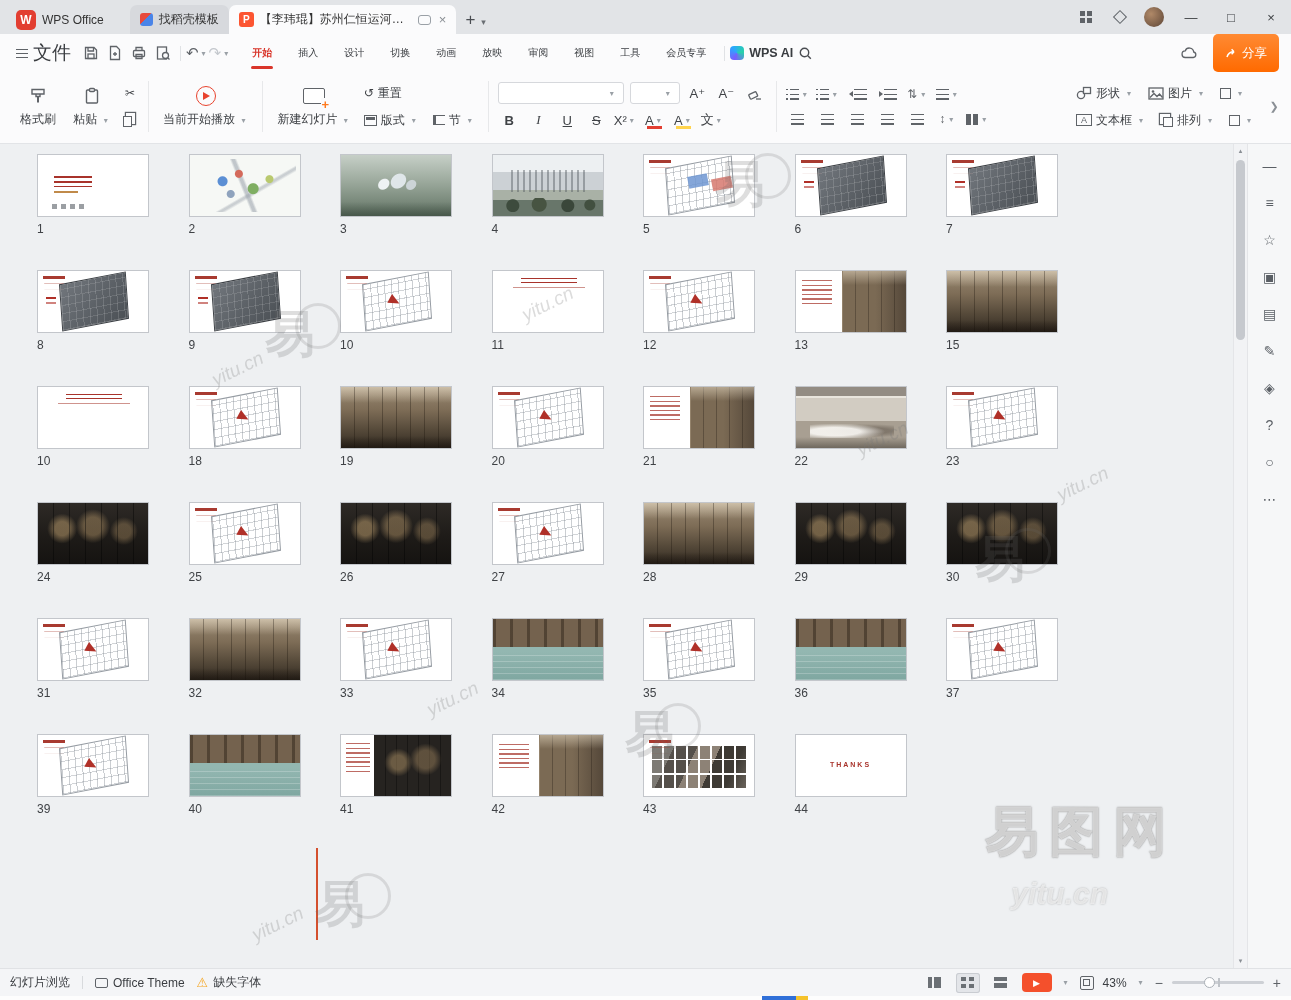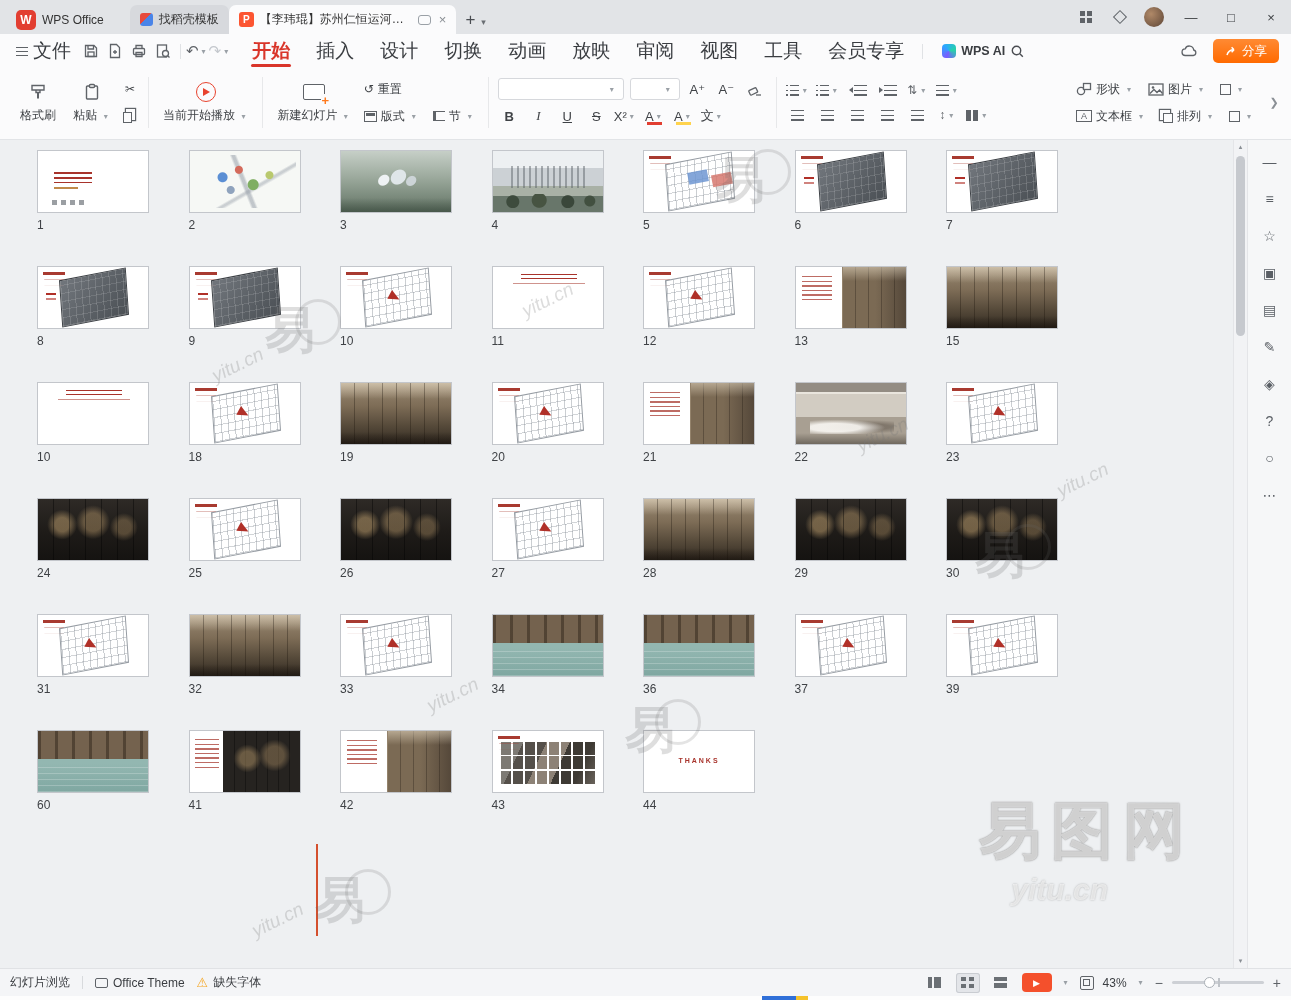--- a/index.html
+++ b/index.html
@@ -33,28 +33,28 @@
 
 .menubar{flex:0 0 34px;background:#fbfbfc;display:flex;align-items:center;padding:0 8px}
 .file-btn{display:flex;align-items:center;gap:5px;padding:0 8px;font-size:19px}
 .hamb{width:12px;height:9px;background:repeating-linear-gradient(180deg,#5f6368 0 1.4px,transparent 1.4px 3.8px)}
 .mb-ico{width:24px;height:24px;display:flex;align-items:center;justify-content:center;color:#5f6368}
 .mb-divider{width:1px;height:15px;background:#e0e2e5;margin:0 5px}
 .undo{font-size:15px;color:#5f6368}
 .redo{font-size:15px;color:#c4c8cd}
 .caret{font-size:8px;color:#9aa0a6;margin:0 3px}
 .menu-tabs{display:flex;align-items:center;height:34px;margin-left:8px}
-.menu-tab{padding:0 13px;height:34px;display:flex;align-items:center;font-size:19px;color:#3a3d41;position:relative}
+.menu-tab{padding:0 13px;height:34px;display:flex;align-items:center;font-size:10px;color:#3a3d41;position:relative}
 .menu-tab.active{color:#d9352a;font-weight:bold}
 .menu-tab.active::after{content:"";position:absolute;left:12px;right:12px;bottom:1px;height:3px;border-radius:2px;background:#d9352a}
-.ai-grp{display:flex;align-items:center;gap:5px;margin-left:14px}
+.ai-grp{display:flex;align-items:center;gap:5px;margin-left:0}
 .ai-logo{width:14px;height:14px;border-radius:4px;background:conic-gradient(from 200deg,#7a5cff,#2ba7ff,#27d2a8,#7a5cff)}
 .ai-label{font-weight:bold;font-size:12.5px}
 .mb-right{margin-left:auto;display:flex;align-items:center;gap:12px;padding-right:4px}
-.share-btn{display:flex;align-items:center;gap:5px;background:linear-gradient(180deg,#ff8a33,#ff6a00);color:#fff;height:24px;padding:0 12px;border-radius:5px;font-size:12.5px}
+.share-btn{display:flex;align-items:center;gap:5px;background:linear-gradient(180deg,#ff8a33,#ff6a00);color:#fff;height:38px;padding:0 12px;border-radius:5px;font-size:12.5px}
 
 
 .ribbon{flex:0 0 72px;background:#fbfbfc;border-bottom:1px solid #e2e4e7;display:flex;align-items:stretch;padding:4px 8px 6px;gap:2px}
 .rgroup{display:flex;align-items:center;gap:4px;padding:0 5px}
 .rdivider{width:1px;background:#e7e8ea;margin:5px 2px}
 .rbig{display:flex;flex-direction:column;align-items:center;justify-content:center;gap:4px;min-width:50px;padding:2px 5px;border-radius:4px;color:#3f4246;text-align:center}
 .ric{height:22px;display:flex;align-items:center;justify-content:center}
 .minicol{display:flex;flex-direction:column;justify-content:center;gap:5px}
 .minirow{display:flex;align-items:center;gap:6px}
 .rsm{display:flex;align-items:center;gap:4px;height:22px;padding:0 4px;border-radius:3px;color:#3f4246;white-space:nowrap}
@@ -142,21 +142,21 @@
 .t-materials-grid .d1{display:block;left:8px;top:9px;width:96px;height:44px;background:repeating-linear-gradient(90deg,transparent 0 10.5px,#fff 10.5px 12px),repeating-linear-gradient(0deg,transparent 0 13px,#fff 13px 14.6px),linear-gradient(115deg,#7d7a74 0 20%,#55504a 20% 40%,#8d8276 40% 60%,#3e3a34 60% 80%,#6e675f 100%)}
 .t-thanks .thumb-text{position:absolute;left:0;right:0;top:26px;text-align:center;font-size:7px;font-weight:bold;letter-spacing:2px;color:#a8332b}
 
 .insert-cursor{position:absolute;left:316px;top:704px;width:2px;height:92px;background:#d4502e}
 
 
 .wm{position:absolute;pointer-events:none;user-select:none;line-height:1}
 .wm-yi{font-size:50px;font-weight:bold;color:rgba(105,105,105,.22)}
 .wm-yi::after{content:"";position:absolute;left:30px;top:-6px;width:40px;height:40px;border:3px solid rgba(105,105,105,.18);border-radius:50%}
 .wm-site{font-size:19px;font-style:italic;color:rgba(120,120,120,.26);transform:rotate(-26deg)}
-.wm-brand{right:38px;top:660px;font-size:62px;font-weight:800;letter-spacing:10px;color:rgba(255,255,255,.6);text-shadow:0 0 2px rgba(130,130,130,.6),0 0 1px rgba(130,130,130,.8)}
+.wm-brand{right:56px;top:660px;font-size:54px;font-weight:800;letter-spacing:10px;color:rgba(255,255,255,.6);text-shadow:0 0 2px rgba(130,130,130,.6),0 0 1px rgba(130,130,130,.8)}
 .wm-script{right:125px;top:735px;font-size:30px;font-style:italic;font-weight:bold;color:rgba(255,255,255,.65);text-shadow:0 0 2px rgba(130,130,130,.6)}
 
 
 .vscroll{flex:0 0 14px;background:#f2f3f5;border-left:1px solid #e4e5e8;position:relative}
 .vs-up,.vs-down{position:absolute;left:0;width:13px;height:14px;display:flex;align-items:center;justify-content:center;font-size:7px;color:#8a8f95}
 .vs-up{top:0}.vs-down{bottom:0}
 .vs-thumb{position:absolute;left:2px;top:16px;width:9px;height:180px;border-radius:5px;background:#c6c9ce}
 .rail{flex:0 0 44px;background:#f6f7f8;border-left:1px solid #e4e5e8;display:flex;flex-direction:column;align-items:center;padding:10px 0;gap:13px;color:#5a5f65;font-size:14px}
 .rail-icon{width:24px;height:24px;display:flex;align-items:center;justify-content:center}
 
@@ -823,20 +823,29 @@
   <div class="slide-cell">
     <div class="thumb t-photo-pool">
       <span class="deco d1"></span>
       <span class="deco d2"></span>
 
       <span class="thumb-text"></span>
     </div>
     <div class="slide-number">34</div>
   </div>
 
+  <div class="slide-cell">
+    <div class="thumb t-plan-line">
+      <span class="deco d1"></span>
+      <span class="deco d2"></span>
+      <span class="deco d3"></span>
+      <span class="thumb-text"></span>
+    </div>
+    <div class="slide-number">35</div>
+  </div>
 
   <div class="slide-cell">
     <div class="thumb t-photo-pool">
       <span class="deco d1"></span>
       <span class="deco d2"></span>
 
       <span class="thumb-text"></span>
     </div>
     <div class="slide-number">36</div>
   </div>
@@ -862,21 +871,21 @@
     <div class="slide-number">39</div>
   </div>
 
   <div class="slide-cell">
     <div class="thumb t-photo-pool">
       <span class="deco d1"></span>
       <span class="deco d2"></span>
 
       <span class="thumb-text"></span>
     </div>
-    <div class="slide-number">60</div>
+    <div class="slide-number">40</div>
   </div>
 
   <div class="slide-cell">
     <div class="thumb t-mixed-dark">
       <span class="deco d1"></span>
       <span class="deco d2"></span>
 
       <span class="thumb-text"></span>
     </div>
     <div class="slide-number">41</div>

